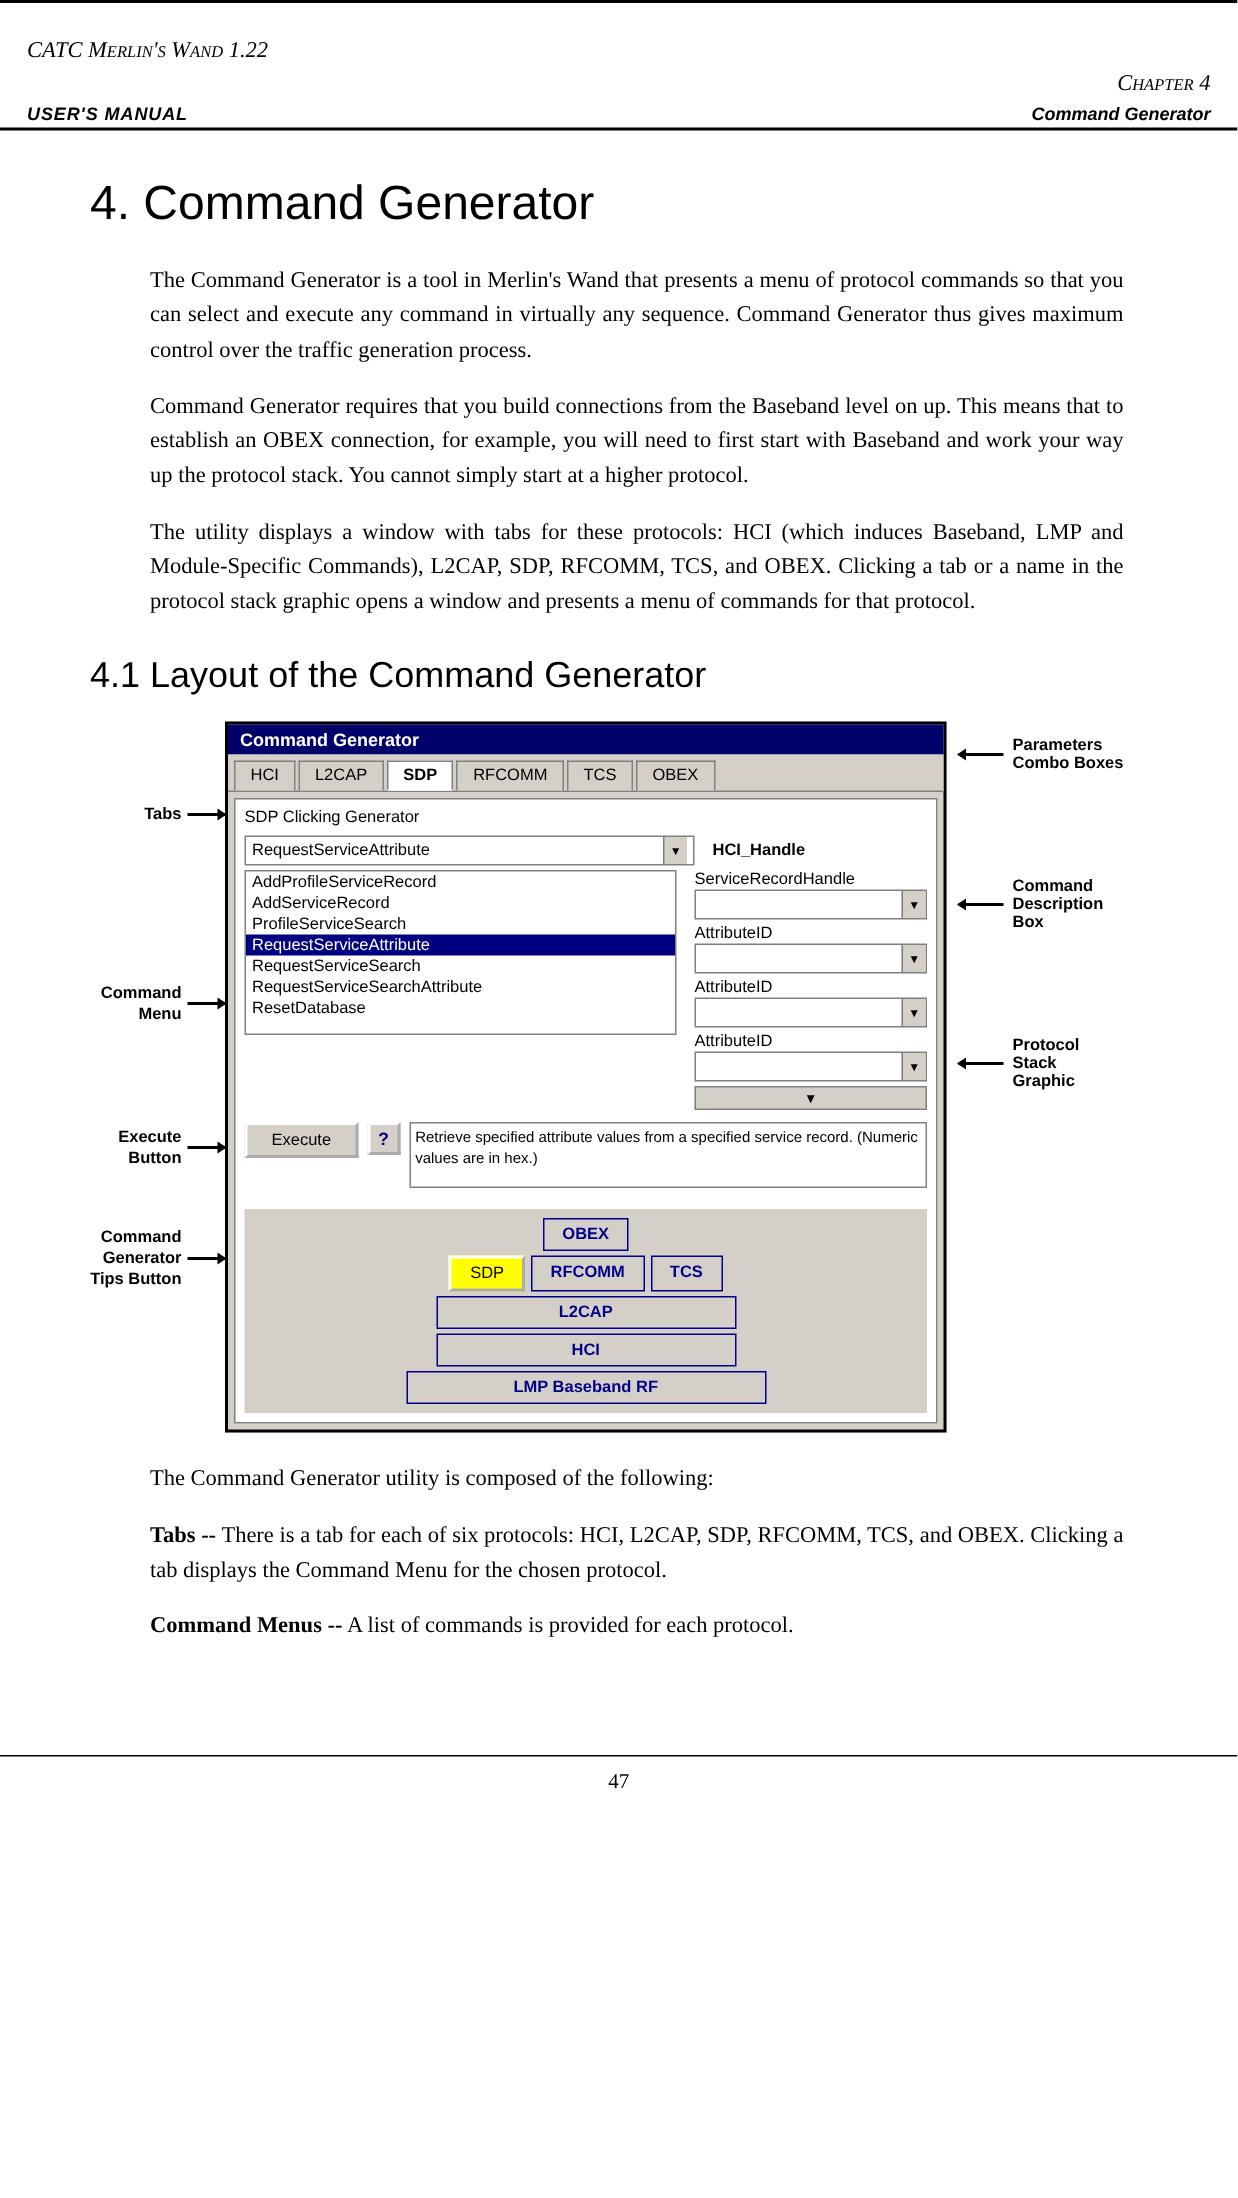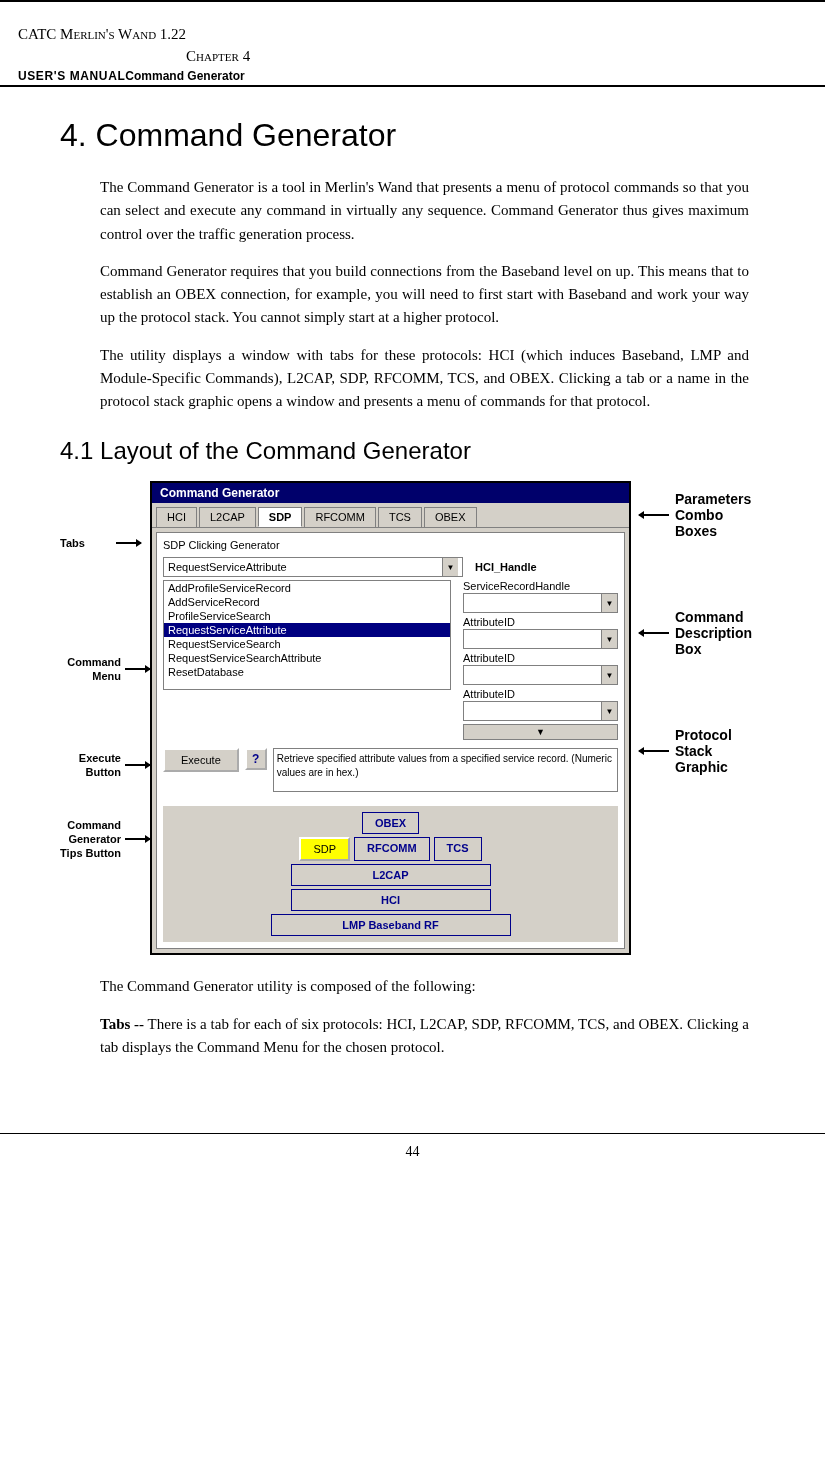--- a/index.html
+++ b/index.html
@@ -8,25 +8,27 @@
       min-height: 1465px;
       background: #fff;
       font-family: "Times New Roman", Times, serif;
       font-size: 15px;
       color: #000;
     }
 
     
     .page-header {
       display: flex;
+      justify-content: space-between;
       align-items: center;
       border-top: 2px solid #000;
       border-bottom: 1px solid #000;
       padding: 3px 18px;
       margin-bottom: 0;
+      font-style: italic;
     }
     .header-left {
       font-family: Arial, sans-serif;
       font-size: 12px;
       font-weight: bold;
       letter-spacing: 0.05em;
       text-transform: uppercase;
     }
     .header-right {
       font-family: Arial, sans-serif;
@@ -284,21 +286,21 @@
       display: flex;
       flex-direction: column;
       justify-content: space-between;
       margin-left: 8px;
       padding-top: 10px;
       min-width: 110px;
     }
 
     .right-label {
       font-family: Arial, sans-serif;
-      font-size: 14px;
+      font-size: 11px;
       font-weight: bold;
       margin-bottom: 20px;
       display: flex;
       align-items: center;
     }
 
     .arrow-left {
       width: 30px;
       height: 2px;
       background: #000;
@@ -395,21 +397,21 @@
   <p class="body-para">The Command Generator is a tool in Merlin's Wand that presents a menu of protocol commands so that you can select and execute any command in virtually any sequence. Command Generator thus gives maximum control over the traffic generation process.</p>
   <p class="body-para">Command Generator requires that you build connections from the Baseband level on up. This means that to establish an OBEX connection, for example, you will need to first start with Baseband and work your way up the protocol stack. You cannot simply start at a higher protocol.</p>
   <p class="body-para">The utility displays a window with tabs for these protocols: HCI (which induces Baseband, LMP and Module-Specific Commands), L2CAP, SDP, RFCOMM, TCS, and OBEX. Clicking a tab or a name in the protocol stack graphic opens a window and presents a menu of commands for that protocol.</p>
 
   <h2 class="section-heading">4.1  Layout of the Command Generator</h2>
 
   <div class="figure-container">
 
     <div class="left-labels-wrapper">
 
-      <div style="margin-bottom: 14px; display: flex; align-items: center; justify-content: flex-start; gap: 27px;">
+      <div style="margin-bottom: 14px; display: flex; align-items: center; justify-content: flex-end;">
         <span class="ll-text">Tabs</span>
         <span class="ll-arrow"></span>
       </div>
 
       <div style="height: 90px;"></div>
 
       <div style="margin-bottom: 8px; display: flex; align-items: center; justify-content: flex-end;">
         <span class="ll-text">Command<br>Menu</span>
         <span class="ll-arrow"></span>
       </div>
@@ -554,18 +556,22 @@
 
   </div>
 
   <p class="bottom-para">The Command Generator utility is composed of the following:</p>
 
   <p class="bottom-para">
     <span class="bold-term">Tabs --</span>
     <span> There is a tab for each of six protocols: HCI, L2CAP, SDP, RFCOMM, TCS, and OBEX. Clicking a tab displays the Command Menu for the chosen protocol.</span>
   </p>
 
+  <p class="bottom-para">
+    <span class="bold-term">Command Menus --</span>
+    <span> A list of commands is provided for each protocol.</span>
+  </p>
 
 </div>
 
 <div class="page-footer">
-  <span>44</span>
+  <span>47</span>
 </div>
 
 </body></html>

